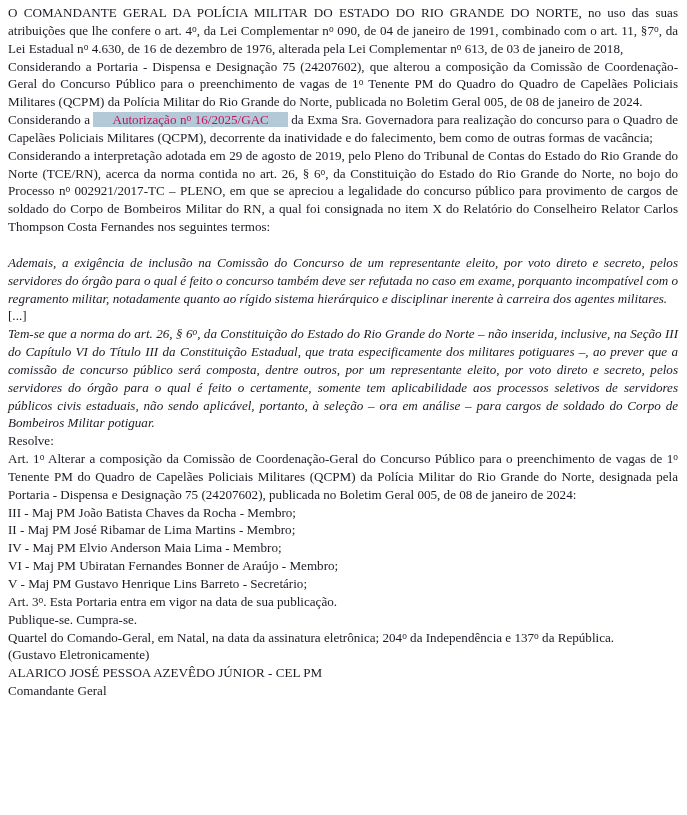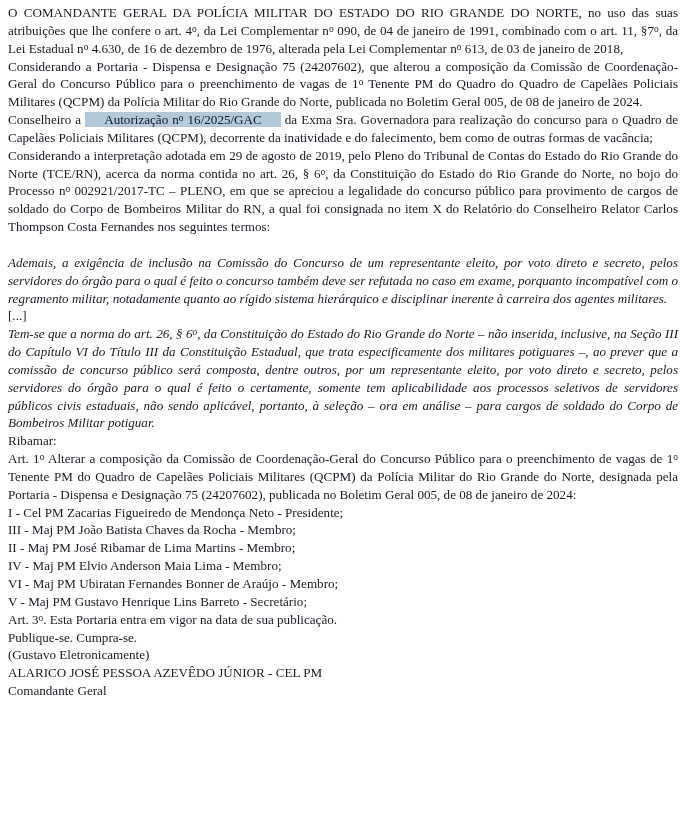--- a/index.html
+++ b/index.html
@@ -34,21 +34,21 @@
   }
   
   .para.flush {
     text-align: left;
   }
   .para + .para {
     margin-top: 0;
   }
   .hl {
     background-color: #b3c9d8;
-    color: #0f172a;
+    color: #be185d;
     padding: 0 19px;
     box-decoration-break: clone;
     -webkit-box-decoration-break: clone;
   }
   sup.ord {
     font-size: 0.72em;
     vertical-align: 0.36em;
     line-height: 0;
   }
   .block-quote {
@@ -73,47 +73,47 @@
 <body>
 
 <div id="document-page">
 
   <p class="para flush"></p>
 
   <p class="para">O COMANDANTE GERAL DA POLÍCIA MILITAR DO ESTADO DO RIO GRANDE DO NORTE, no uso das suas atribuições que lhe confere o art. 4<sup class="ord">o</sup>, da Lei Complementar n<sup class="ord">o</sup> 090, de 04 de janeiro de 1991, combinado com o art. 11, §7<sup class="ord">o</sup>, da Lei Estadual n<sup class="ord">o</sup> 4.630, de 16 de dezembro de 1976, alterada pela Lei Complementar n<sup class="ord">o</sup> 613, de 03 de janeiro de 2018,</p>
 
   <p class="para">Considerando a Portaria - Dispensa e Designação 75 (24207602), que alterou a composição da Comissão de Coordenação-Geral do Concurso Público para o preenchimento de vagas de 1<sup class="ord">o</sup> Tenente PM do Quadro do Quadro de Capelães Policiais Militares (QCPM) da Polícia Militar do Rio Grande do Norte, publicada no Boletim Geral 005, de 08 de janeiro de 2024.</p>
 
-  <p class="para"><span>Conselheiro a </span><span class="hl">Autorização n<sup class="ord">o</sup> 16/2025/GAC</span><span> da Exma Sra. Governadora para realização do concurso para o Quadro de Capelães Policiais Militares (QCPM), decorrente da inatividade e do falecimento, bem como de outras formas de vacância;</span></p>
+  <p class="para"><span>Considerando a </span><span class="hl">Autorização n<sup class="ord">o</sup> 16/2025/GAC</span><span> da Exma Sra. Governadora para realização do concurso para o Quadro de Capelães Policiais Militares (QCPM), decorrente da inatividade e do falecimento, bem como de outras formas de vacância;</span></p>
 
   <p class="para">Considerando a interpretação adotada em 29 de agosto de 2019, pelo Pleno do Tribunal de Contas do Estado do Rio Grande do Norte (TCE/RN), acerca da norma contida no art. 26, § 6<sup class="ord">o</sup>, da Constituição do Estado do Rio Grande do Norte, no bojo do Processo n<sup class="ord">o</sup> 002921/2017-TC – PLENO, em que se apreciou a legalidade do concurso público para provimento de cargos de soldado do Corpo de Bombeiros Militar do RN, a qual foi consignada no item X do Relatório do Conselheiro Relator Carlos Thompson Costa Fernandes nos seguintes termos:</p>
 
   <div class="spacer-line"></div>
 
   <p class="block-quote">Ademais, a exigência de inclusão na Comissão do Concurso de um representante eleito, por voto direto e secreto, pelos servidores do órgão para o qual é feito o concurso também deve ser refutada no caso em exame, porquanto incompatível com o regramento militar, notadamente quanto ao rígido sistema hierárquico e disciplinar inerente à carreira dos agentes militares.</p>
 
   <p class="para flush">[...]</p>
 
   <p class="block-quote">Tem-se que a norma do art. 26, § 6<sup class="ord">o</sup>, da Constituição do Estado do Rio Grande do Norte – não inserida, inclusive, na Seção III do Capítulo VI do Título III da Constituição Estadual, que trata especificamente dos militares potiguares –, ao prever que a comissão de concurso público será composta, dentre outros, por um representante eleito, por voto direto e secreto, pelos servidores do órgão para o qual é feito o certamente, somente tem aplicabilidade aos processos seletivos de servidores públicos civis estaduais, não sendo aplicável, portanto, à seleção – ora em análise – para cargos de soldado do Corpo de Bombeiros Militar potiguar.</p>
 
-  <p class="para flush">Ribamar:</p>
+  <p class="para flush">Resolve:</p>
 
   <p class="para">Art. 1<sup class="ord">o</sup> Alterar a composição da Comissão de Coordenação-Geral do Concurso Público para o preenchimento de vagas de 1<sup class="ord">o</sup> Tenente PM do Quadro de Capelães Policiais Militares (QCPM) da Polícia Militar do Rio Grande do Norte, designada pela Portaria - Dispensa e Designação 75 (24207602), publicada no Boletim Geral 005, de 08 de janeiro de 2024:</p>
 
-  <p class="list-line">I - Cel PM Zacarias Figueiredo de Mendonça Neto - Presidente;</p>
   <p class="list-line">III - Maj PM João Batista Chaves da Rocha - Membro;</p>
   <p class="list-line">II - Maj PM José Ribamar de Lima Martins - Membro;</p>
   <p class="list-line">IV - Maj PM Elvio Anderson Maia Lima - Membro;</p>
   <p class="list-line">VI - Maj PM Ubiratan Fernandes Bonner de Araújo - Membro;</p>
   <p class="list-line">V - Maj PM Gustavo Henrique Lins Barreto - Secretário;</p>
 
   <p class="para flush">Art. 3<sup class="ord">o</sup>. Esta Portaria entra em vigor na data de sua publicação.</p>
 
   <p class="para flush">Publique-se. Cumpra-se.</p>
 
+  <p class="para flush">Quartel do Comando-Geral, em Natal, na data da assinatura eletrônica; 204<sup class="ord">o</sup> da Independência e 137<sup class="ord">o</sup> da República.</p>
 
   <p class="para flush">(Gustavo Eletronicamente)</p>
 
   <p class="para flush">ALARICO JOSÉ PESSOA AZEVÊDO JÚNIOR - CEL PM</p>
 
   <p class="para flush">Comandante Geral</p>
 
 </div>
 
 </body></html>

